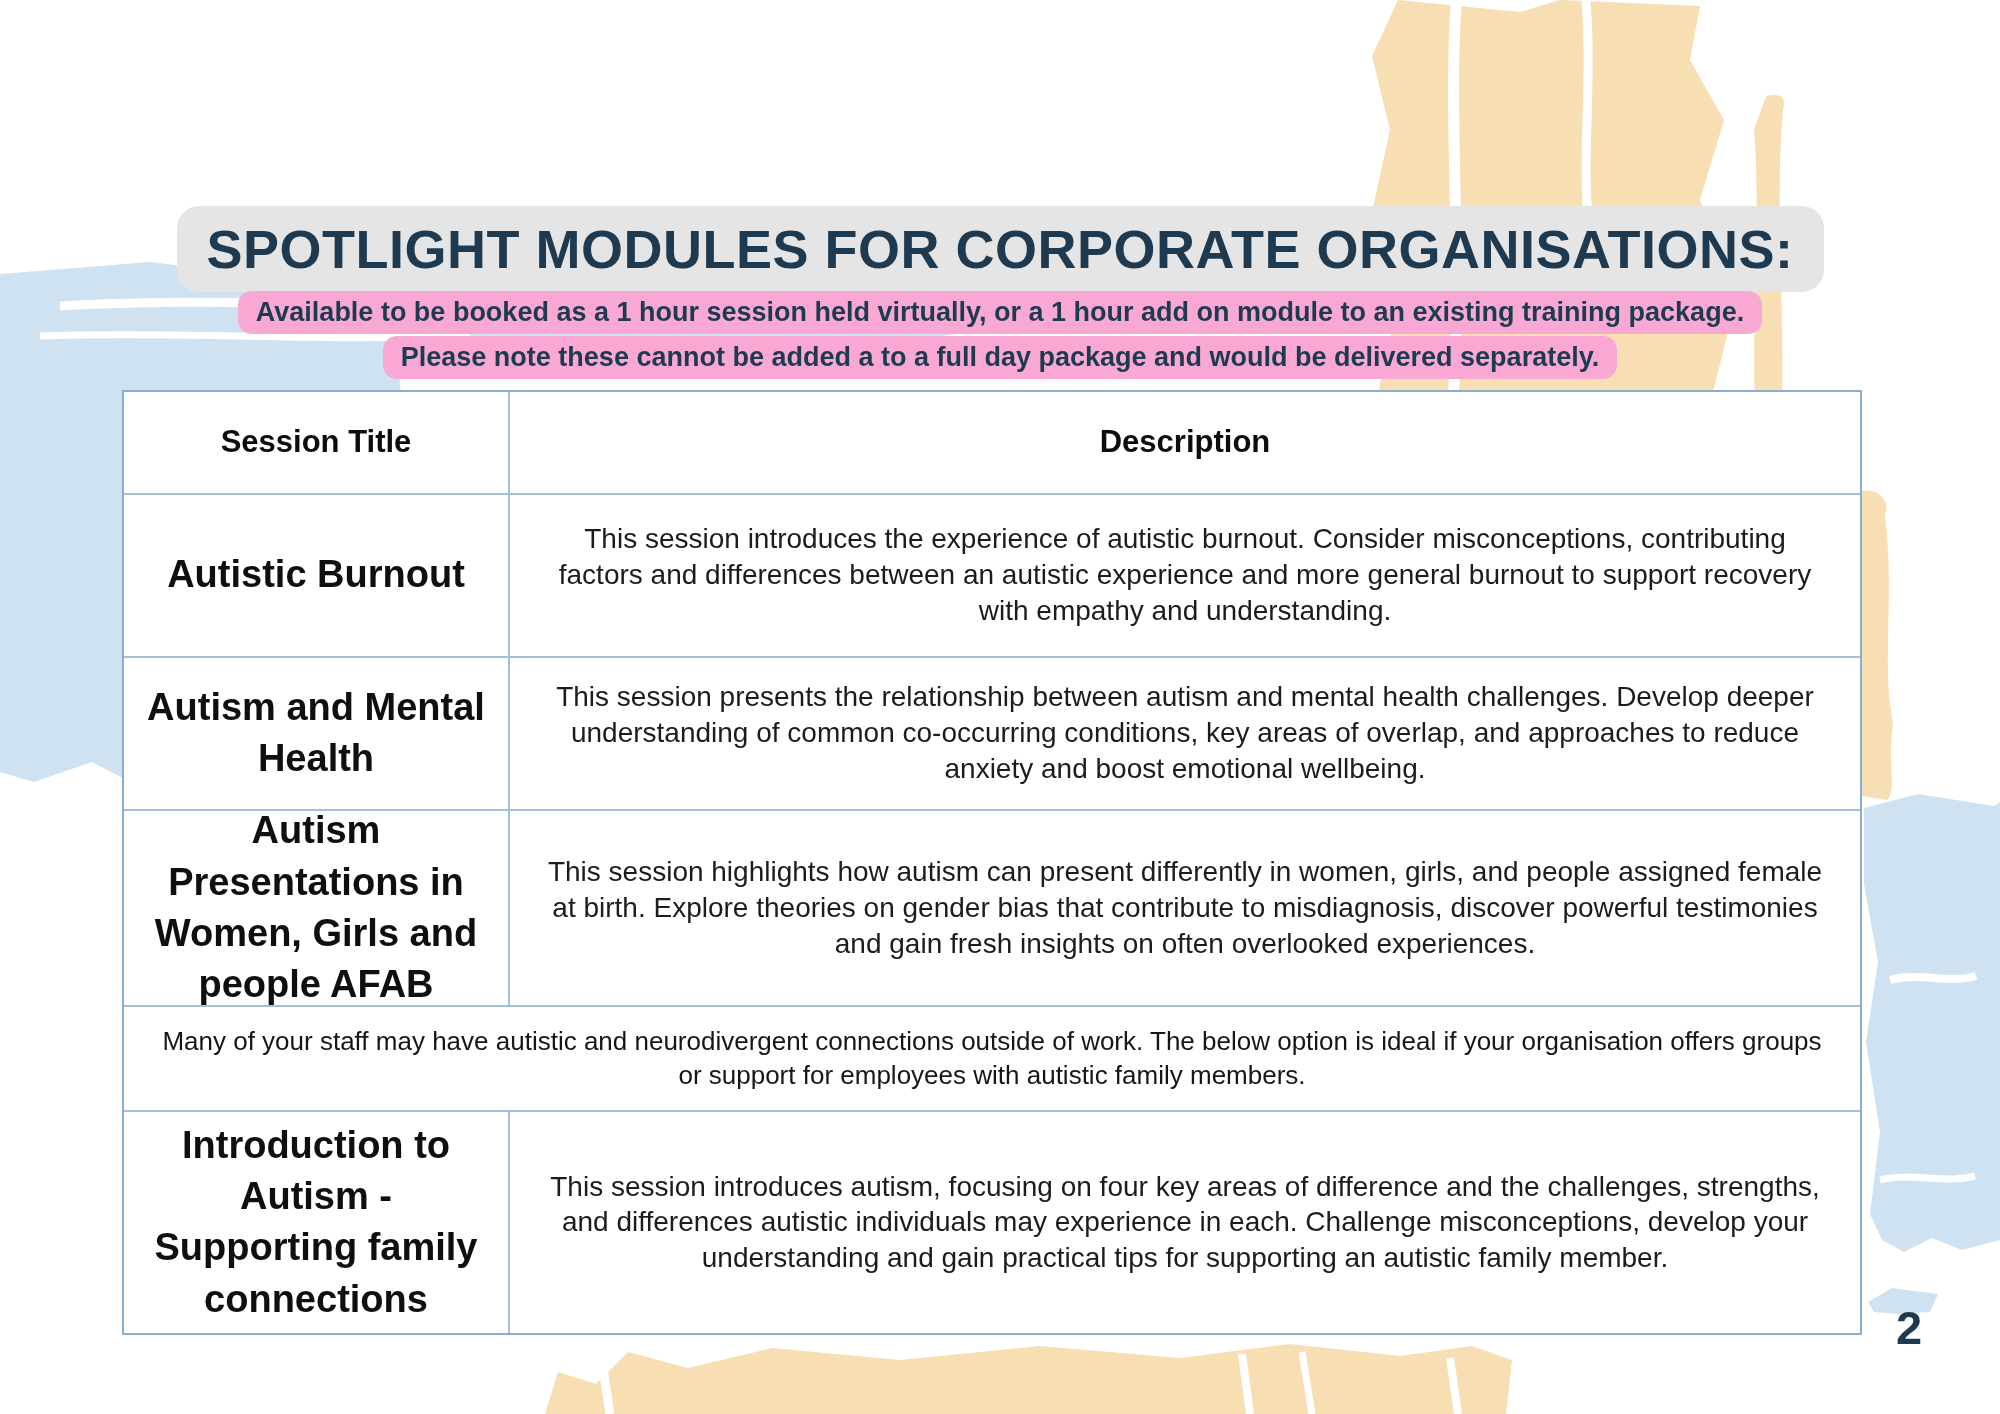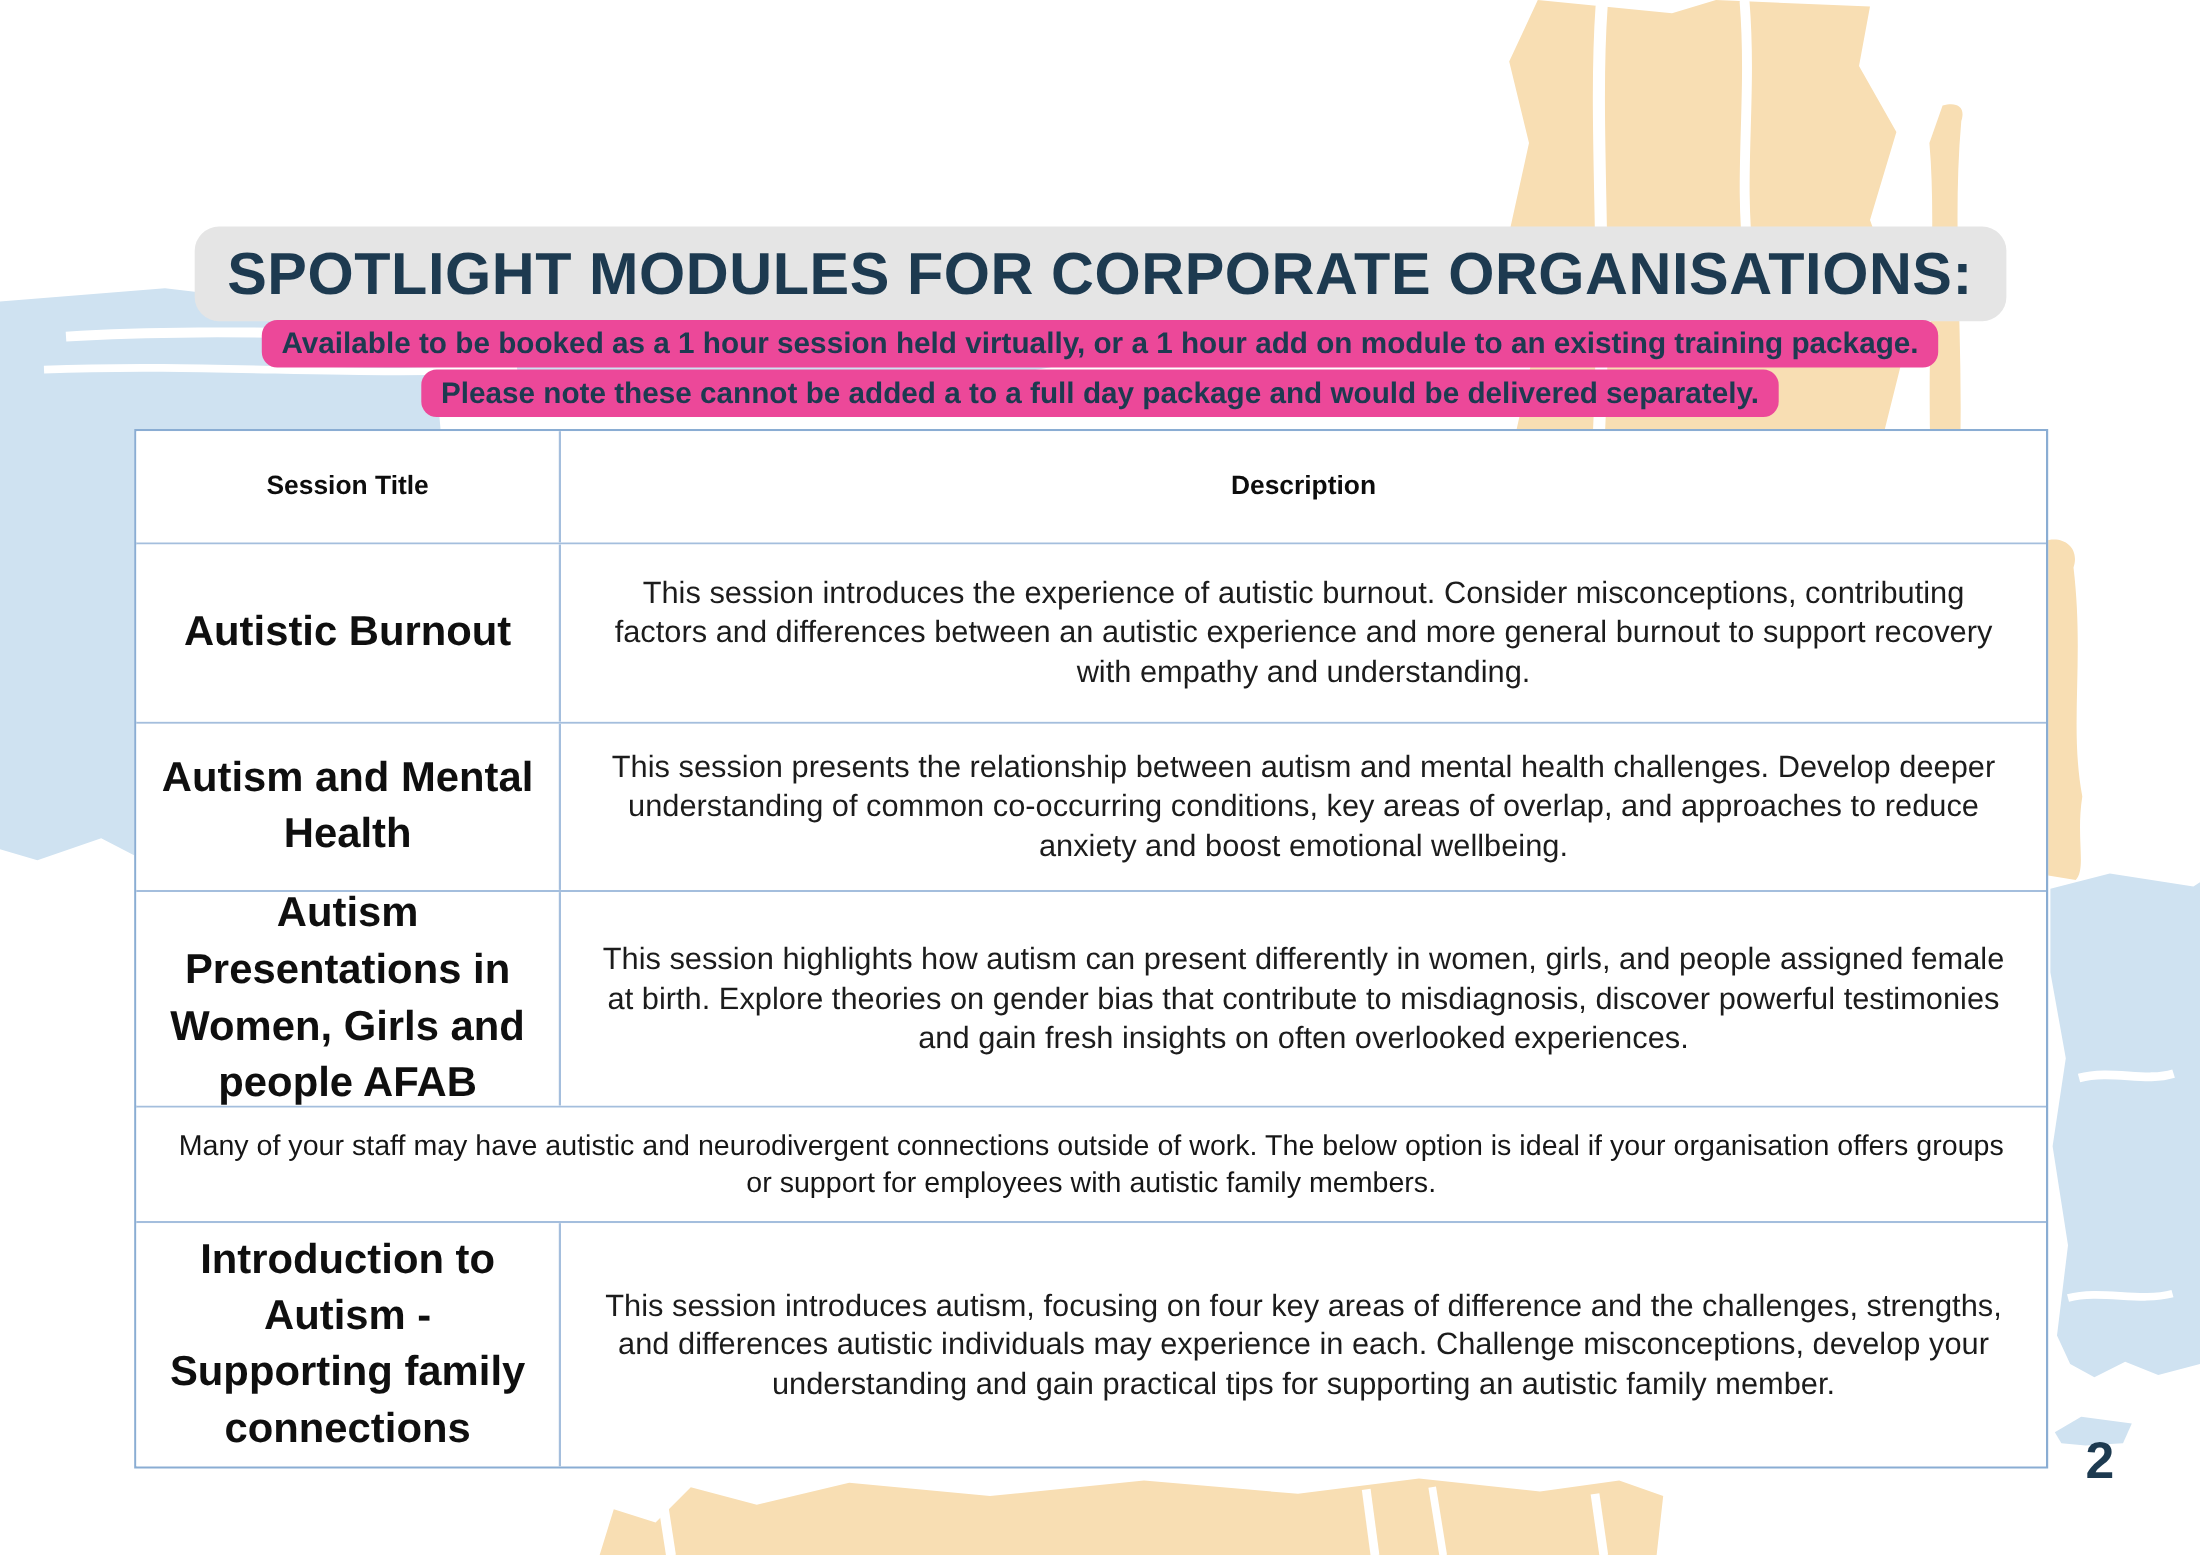--- a/index.html
+++ b/index.html
@@ -36,21 +36,21 @@
   .title-wrap{position:absolute;top:206px;left:0;width:100%;text-align:center;z-index:2;}
   .title-pill{
     display:inline-block;background:#e5e5e5;border-radius:22px;
     padding:12px 30px;
     font-size:54px;font-weight:bold;color:#1d3a50;letter-spacing:0.5px;
   }
 
   
   .subtitle{position:absolute;top:290px;left:0;width:100%;text-align:center;z-index:2;}
   .subtitle .line{
-    display:inline-block;background:#ec4899;border-radius:14px;
+    display:inline-block;background:#f9a8d4;border-radius:14px;
     padding:6px 18px;margin:1px 0;
     font-size:27px;font-weight:bold;color:#1d3a50;
   }
 
   
   .session-table{
     position:absolute;left:122px;top:390px;width:1740px;height:945px;
     box-sizing:border-box;border:2px solid #8aadd3;background:#ffffff;
     z-index:1;display:flex;flex-direction:column;
   }
@@ -61,21 +61,21 @@
     text-align:center;background:#ffffff;
   }
   .cell.title-col{
     width:386px;flex:none;border-right:2px solid #a4bedd;
     font-weight:bold;font-size:38px;color:#0f0f0f;
     padding:8px 14px;line-height:1.35;
   }
   .cell.desc-col{
     flex:1;font-size:28px;color:#1c1c1c;line-height:1.28;padding:10px 30px;
   }
-  .cell.header-cell{font-weight:bold;font-size:24px;color:#0d0d0d;}
+  .cell.header-cell{font-weight:bold;font-size:31px;color:#0d0d0d;}
   .row-header{height:105px;}
   .row-1{height:167px;}
   .row-2{height:157px;}
   .row-3{height:196px;}
   .row-note{height:105px;}
   .row-4{flex:1;}
   .note-cell{
     flex:1;font-size:26px;color:#161616;line-height:1.32;
     padding:20px 30px;
   }

